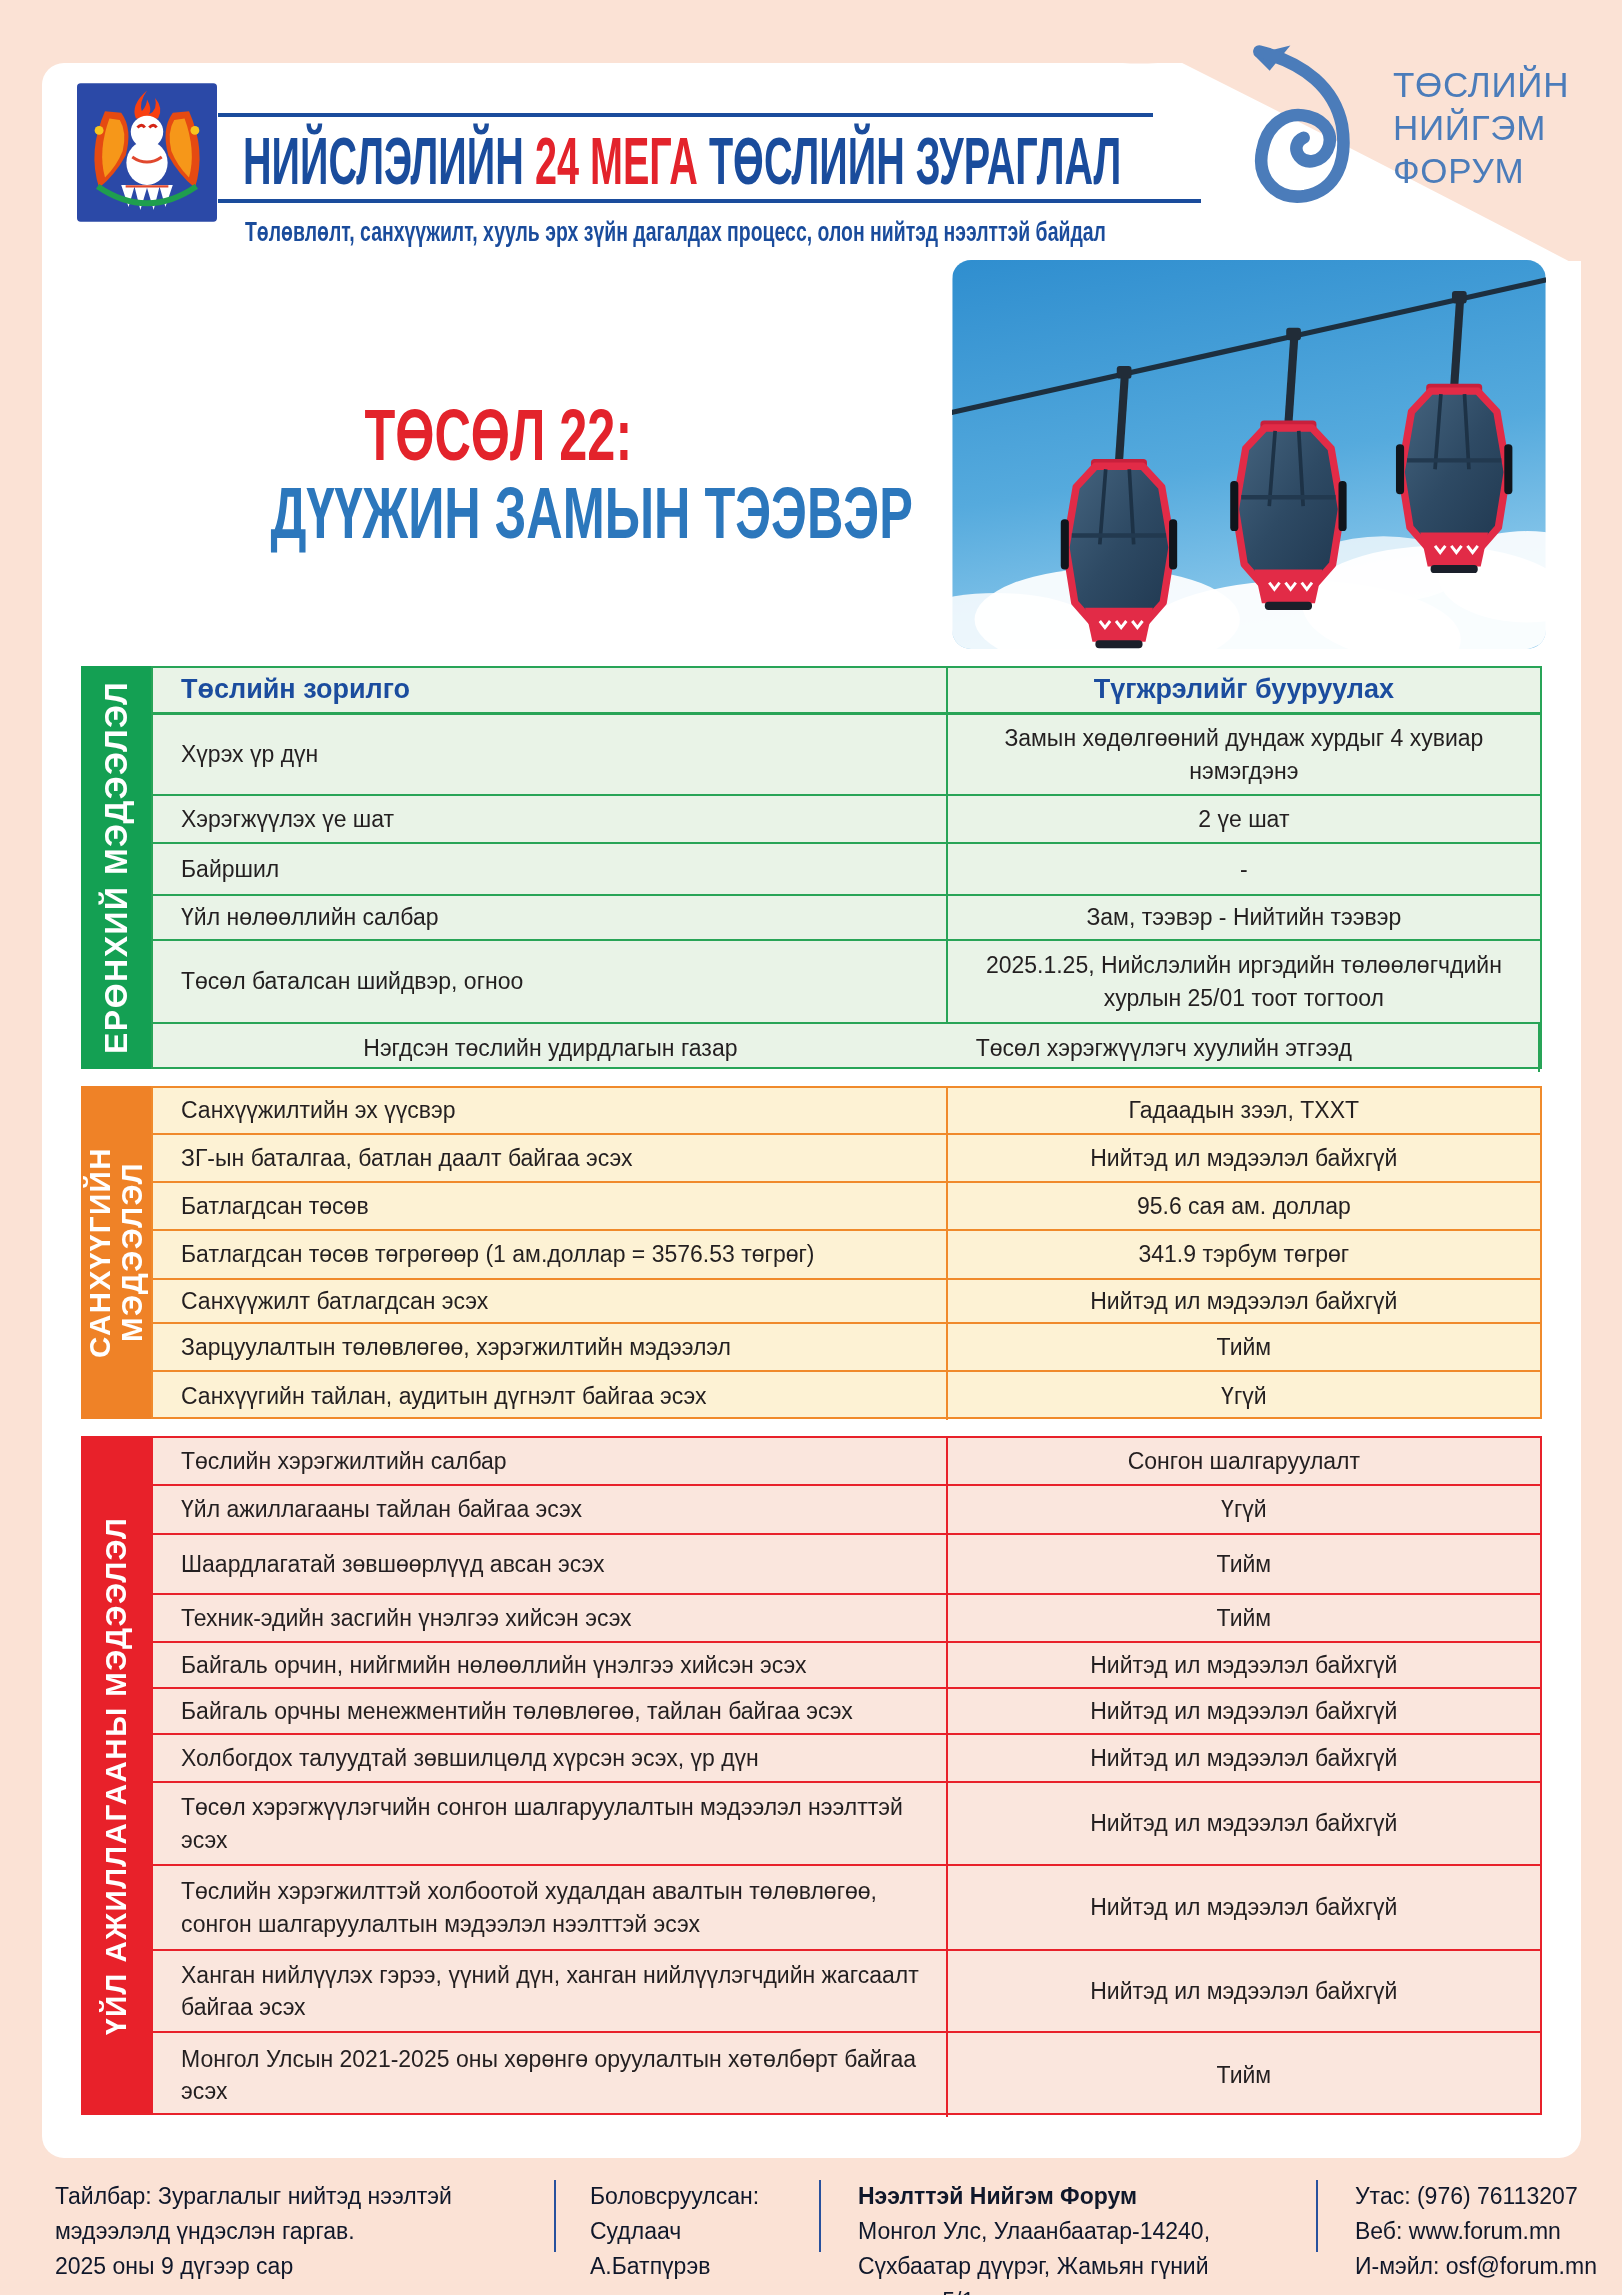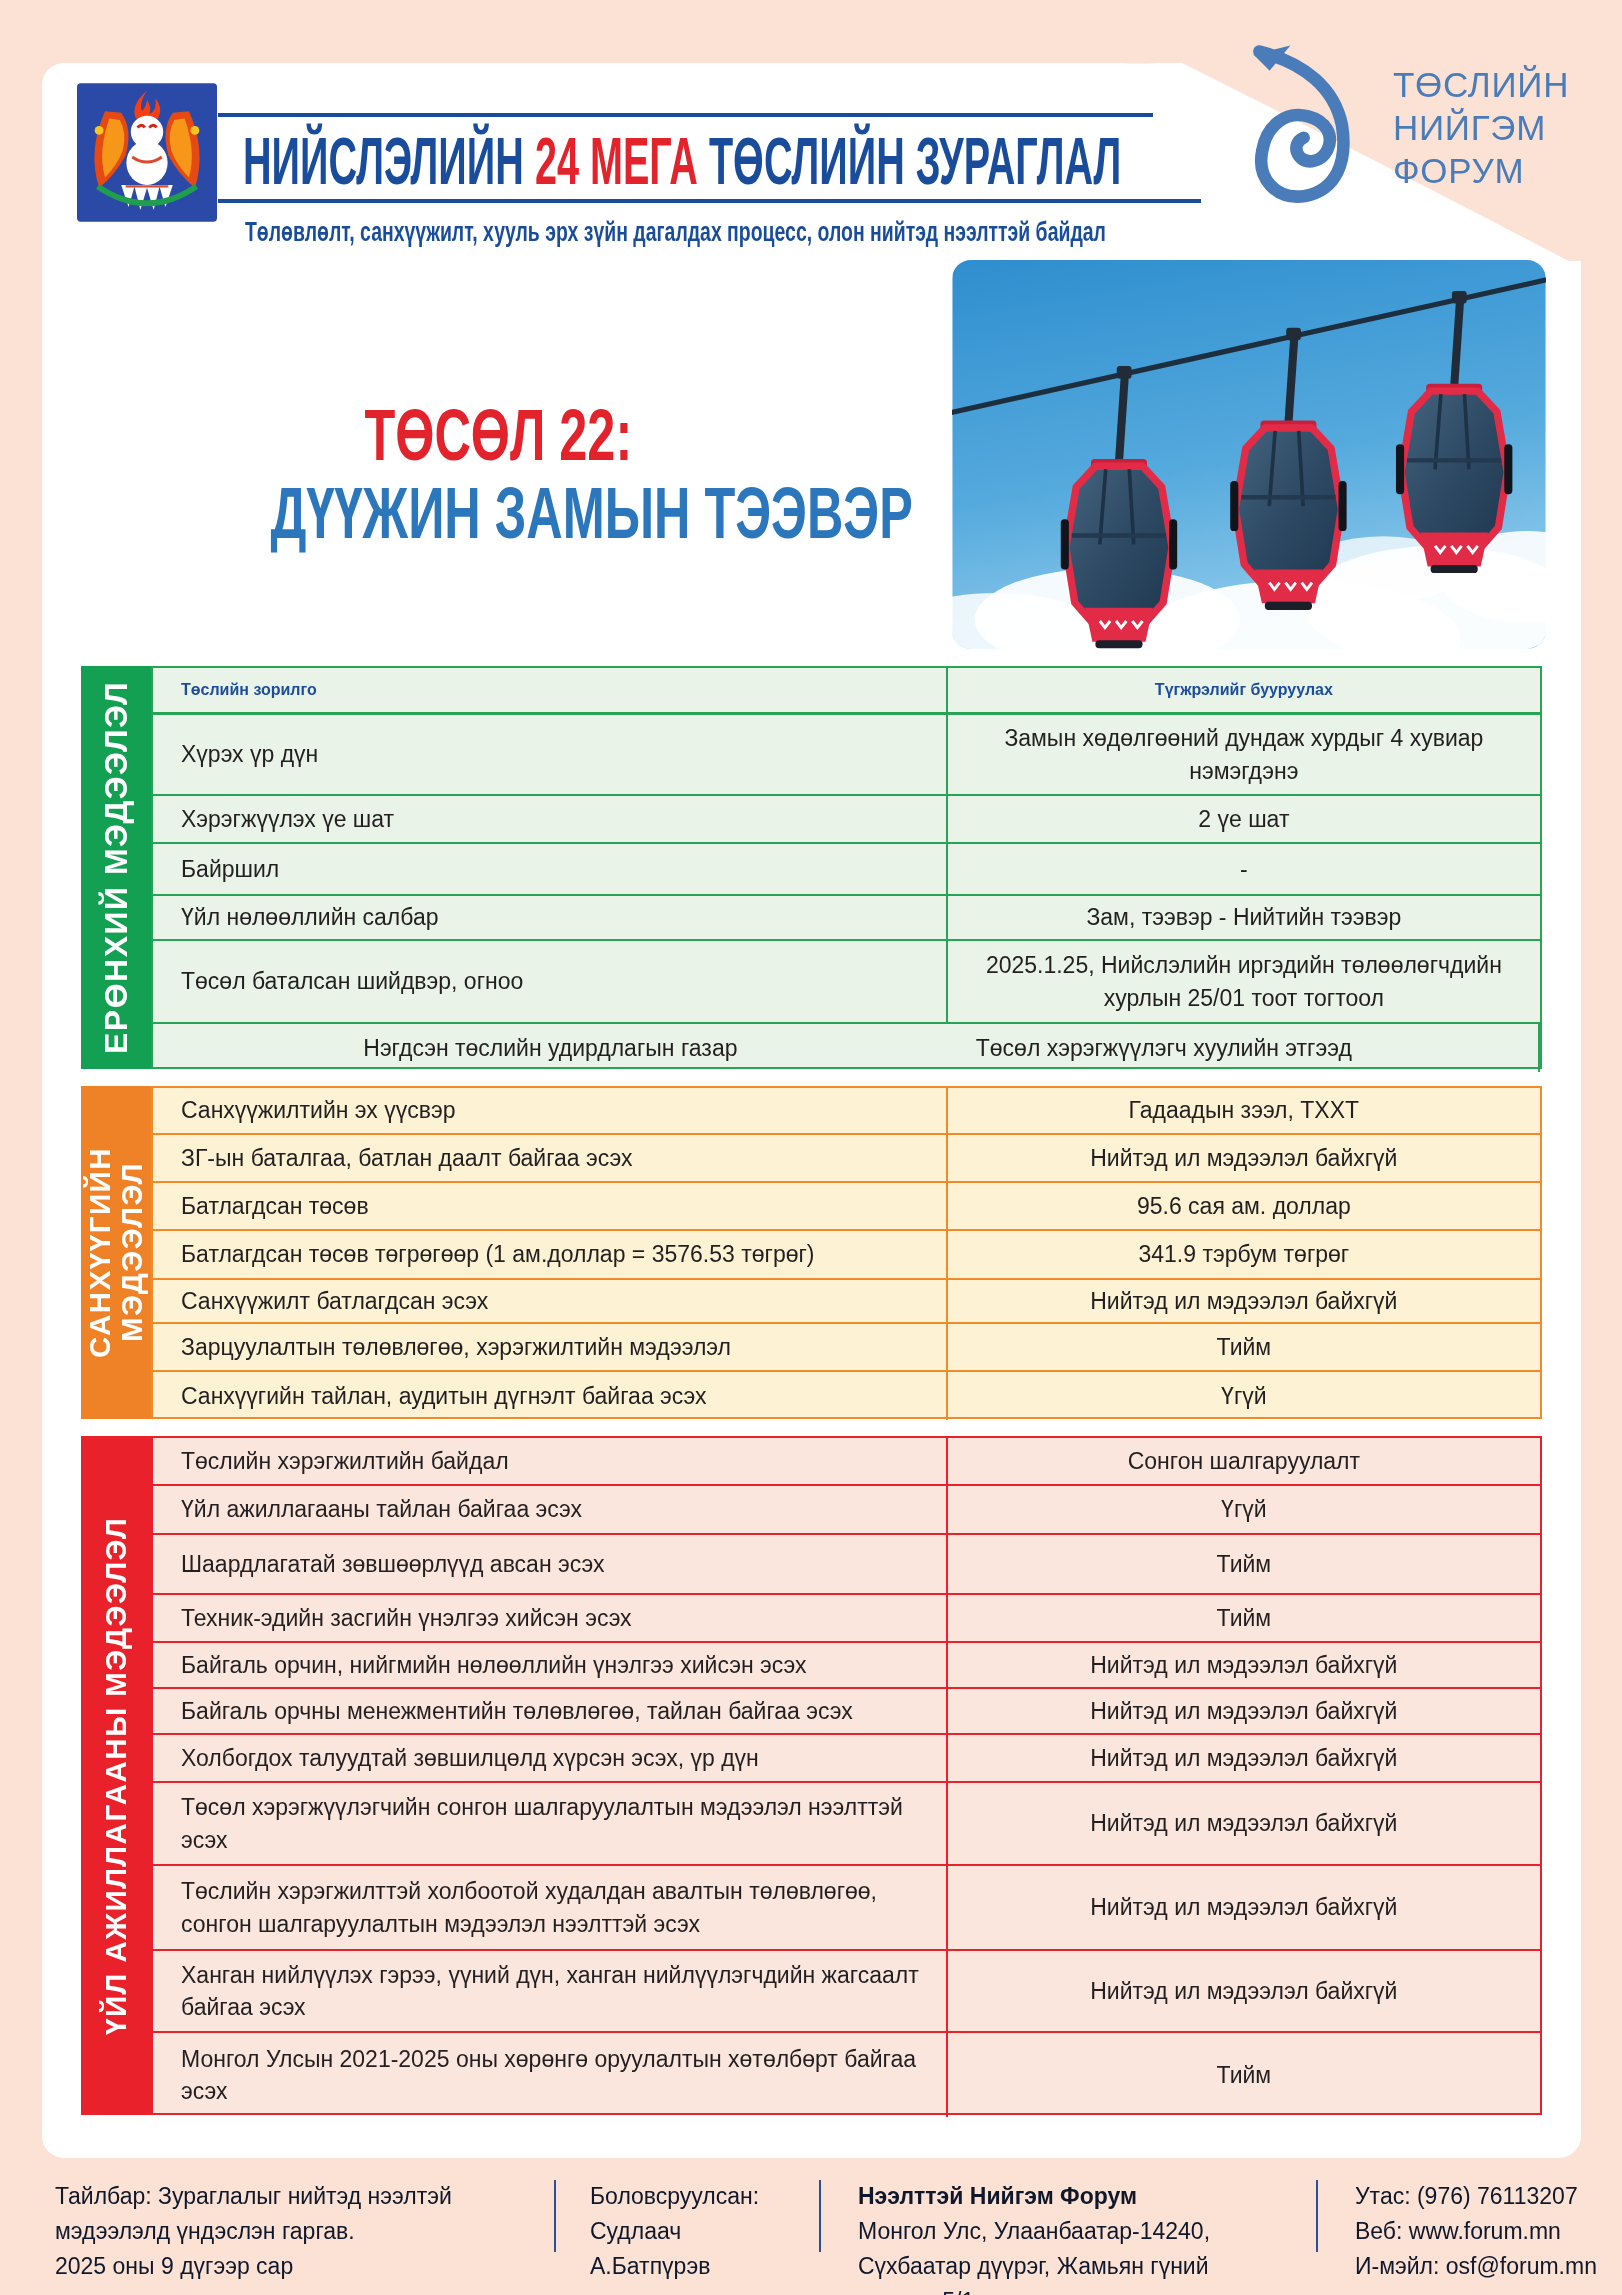--- a/index.html
+++ b/index.html
@@ -79,21 +79,21 @@
     font-size:23px;line-height:1.4;color:#231f20;
   }
   .cell.lbl{padding:4.4px 14.8px 4.4px 28px;justify-content:flex-start;text-align:left;}
   .cell.val{padding:4.4px 10.3px;justify-content:center;text-align:center;}
   .sec-general  .cell{border-bottom:2.2px solid #28a457;}
   .sec-financial .cell{border-bottom:2.2px solid #f08a2b;}
   .sec-operational .cell{border-bottom:2.2px solid #e8212a;}
   .sec-general  .cell.lbl{border-right:2.2px solid #28a457;}
   .sec-financial .cell.lbl{border-right:2.2px solid #f08a2b;}
   .sec-operational .cell.lbl{border-right:2.2px solid #e8212a;}
-  .cell.hdr{font-weight:bold;color:#1b4c9e;font-size:16px;}
+  .cell.hdr{font-weight:bold;color:#1b4c9e;font-size:27px;}
   .sec-general .cell.hdr{border-bottom-width:3px;}
   .tbl .cell:nth-last-child(1),.tbl .cell:nth-last-child(2){border-bottom:none;}
 
   
   .footer{position:absolute;left:0;top:2158px;width:1623px;height:138px;color:#0f172a;font-size:23px;line-height:35px;}
   .f-col{position:absolute;top:20.7px;}
   .f-note{left:55px;width:491px;}
   .f-prep{left:590px;width:214px;}
   .f-org{left:858px;width:443px;}
   .f-contact{left:1355px;width:251px;}
@@ -240,21 +240,21 @@
       <div class="cell lbl">Зарцуулалтын төлөвлөгөө, хэрэгжилтийн мэдээлэл</div>
       <div class="cell val">Тийм</div>
       <div class="cell lbl">Санхүүгийн тайлан, аудитын дүгнэлт байгаа эсэх</div>
       <div class="cell val">Үгүй</div>
     </div>
 </div>
 
 <div class="section sec-operational">
   <div class="sidebar">ҮЙЛ АЖИЛЛАГААНЫ МЭДЭЭЛЭЛ</div>
   <div class="tbl" style="grid-template-rows:48px 49px 60px 48px 46px 46px 48px 83px 85px 82px 84px">
-      <div class="cell lbl">Төслийн хэрэгжилтийн байдал</div>
+      <div class="cell lbl">Төслийн хэрэгжилтийн салбар</div>
       <div class="cell val">Сонгон шалгаруулалт</div>
       <div class="cell lbl">Үйл ажиллагааны тайлан байгаа эсэх</div>
       <div class="cell val">Үгүй</div>
       <div class="cell lbl">Шаардлагатай зөвшөөрлүүд авсан эсэх</div>
       <div class="cell val">Тийм</div>
       <div class="cell lbl">Техник-эдийн засгийн үнэлгээ хийсэн эсэх</div>
       <div class="cell val">Тийм</div>
       <div class="cell lbl">Байгаль орчин, нийгмийн нөлөөллийн үнэлгээ хийсэн эсэх</div>
       <div class="cell val">Нийтэд ил мэдээлэл байхгүй</div>
       <div class="cell lbl">Байгаль орчны менежментийн төлөвлөгөө, тайлан байгаа эсэх</div>

